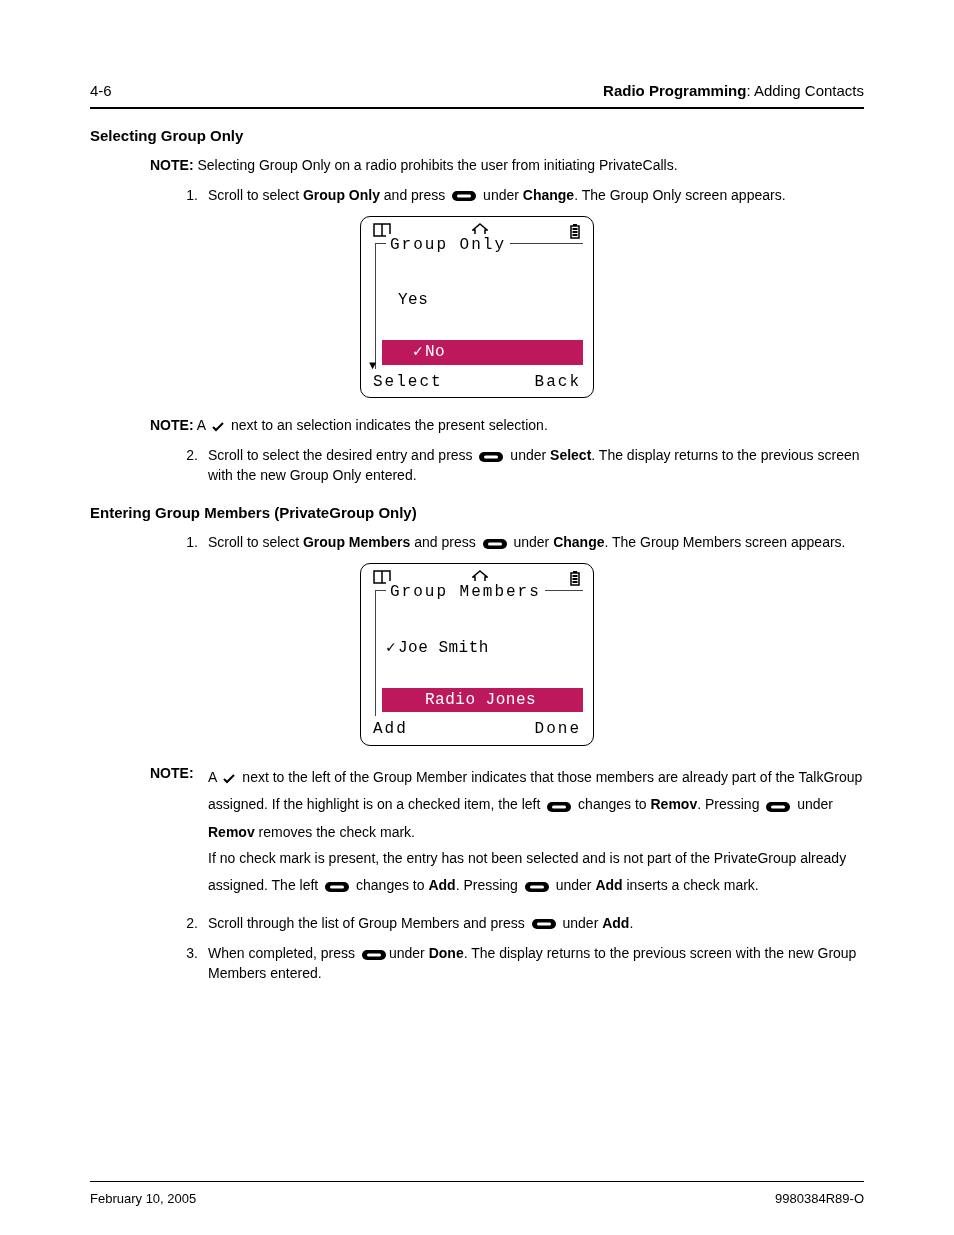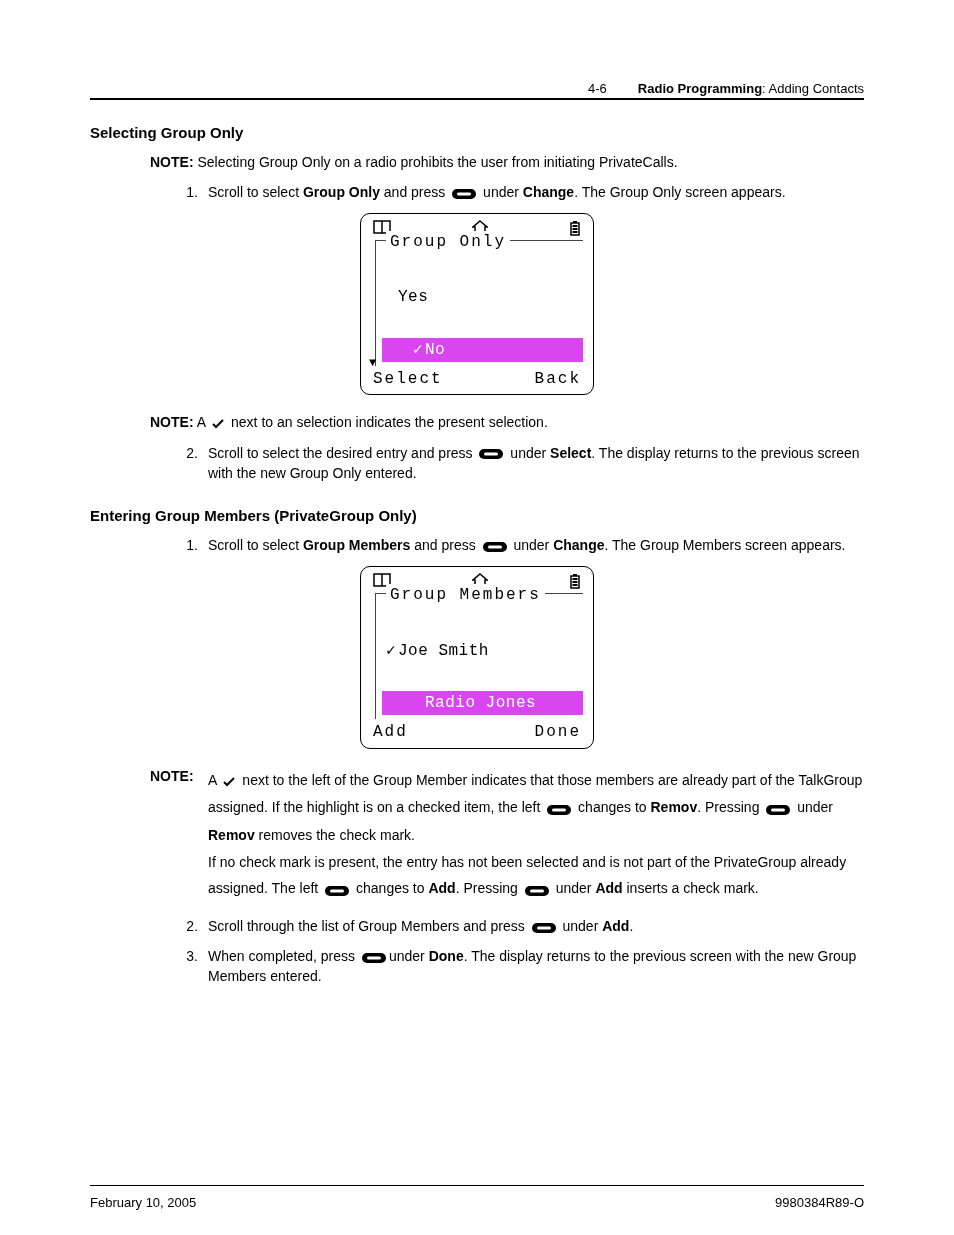--- a/index.html
+++ b/index.html
@@ -8,30 +8,31 @@
     color: #000;
     background: #fff;
     margin: 0;
     padding: 80px 90px 40px 90px;
     width: 954px;
     box-sizing: border-box;
     line-height: 1.4;
   }
   .header-row {
     display: flex;
-    justify-content: flex-end;
-    font-size: 13px;
+    justify-content: space-between;
+    font-size: 15px;
+    margin-bottom: 6px;
   }
   .header-right { text-align: right; padding-left: 31px; }
   .rule { border-top: 2px solid #000; margin-bottom: 16px; }
   .rule-thin { border-top: 1px solid #000; margin: 8px 0; }
   h2.section {
     font-size: 15px;
     font-weight: bold;
-    margin: 22px 0 10px 0;
+    margin: 16px 0 10px 0;
   }
   .note-line {
     margin: 10px 0 10px 60px;
   }
   .note-label { font-weight: bold; }
   .list-item {
     display: flex;
     margin: 10px 0 10px 84px;
   }
   .list-num {
@@ -85,21 +86,21 @@
     position:relative;
     top:-14px;
     background:#fff;
     display:inline-block;
     padding:0 4px;
     margin-left:10px;
     letter-spacing:2px;
   }
   .lcd-items { margin-top:-10px; padding-left:6px; padding-bottom:4px;}
   .lcd-item { padding:1px 4px; white-space:pre;margin-top:28px; }
-  .lcd-item.sel { background:#d946ef; color:#fff;padding-left:31px; }
+  .lcd-item.sel { background:#be185d; color:#fff;padding-left:31px; }
   .lcd-check::before { content:"✓"; display:inline-block; width:12px; }
   .lcd-nocheck::before { content:" "; display:inline-block; width:12px; }
   .lcd-arrow {
     position:absolute;
     left:-7px;
     bottom:-2px;
     font-size:12px;
     line-height:10px;
   }
   .lcd-soft {

